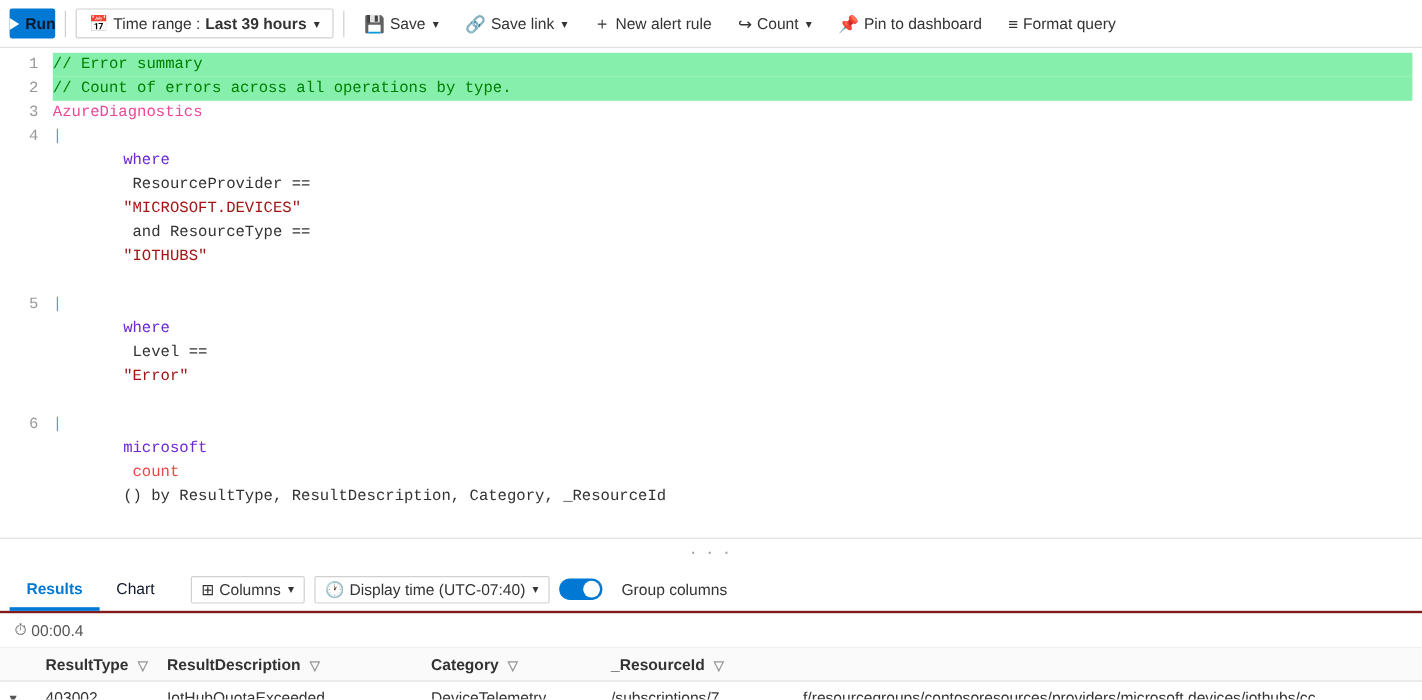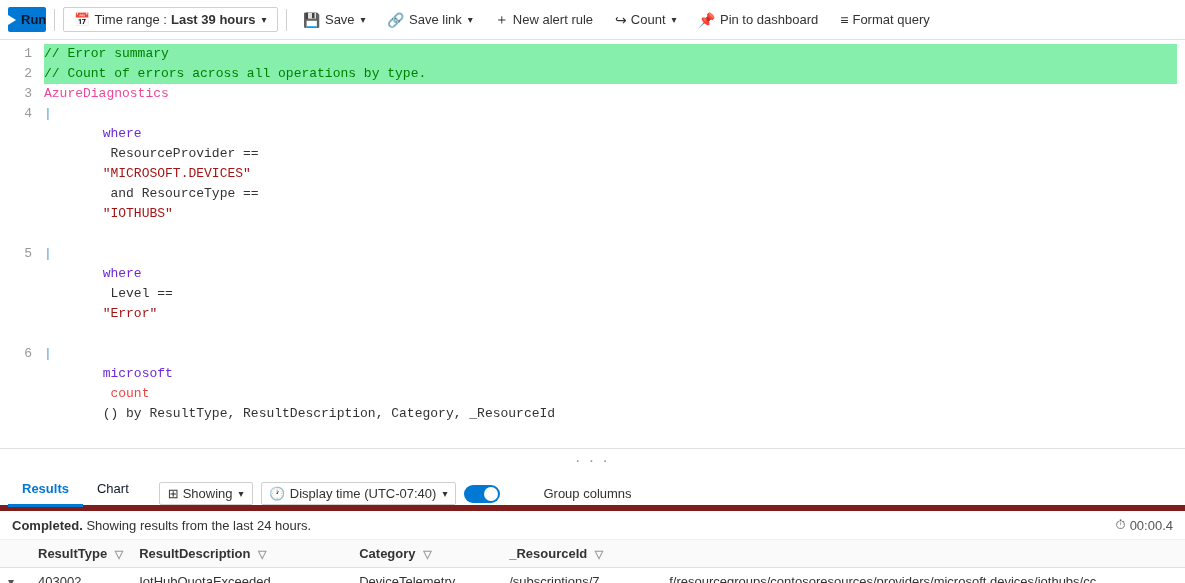--- a/index.html
+++ b/index.html
@@ -64,23 +64,23 @@
     .c-keyword { color: #6d28d9; margin-top: 35px; }
     .c-string { color: #a31515; }
     .c-function { color: #ef4444; }
     .c-type { color: #ec4899; }
     .c-bar { color: #569cd6; margin-right: 4px; }
     .code-select { background: #86efac; }
     .drag-handle { text-align: center; color: #999; font-size: 16px; letter-spacing: 2px; padding: 3px; cursor: row-resize; }
 
     
     .results-toolbar {
-      display: flex; align-items: flex-end; gap: 0;
+      display: flex; align-items: center; gap: 0;
       padding: 0 8px;
-      border-bottom: 6px solid #7f1d1d;
+      border-bottom: 2px solid #7f1d1d;
       background: #fff;
       height: 38px;
     }
     .tab-btn {
       padding: 8px 14px;
       cursor: pointer; font-size: 13px; color: #0f172a;
       border: none; background: none;
       border-bottom: 3px solid transparent;
       margin-bottom: -2px;
     }
@@ -96,21 +96,21 @@
     }
     .toggle-switch {
       width: 36px; height: 18px; background: #0078d4; border-radius: 9px;
       position: relative; cursor: pointer; display: inline-block;
     }
     .toggle-switch::after {
       content: ''; position: absolute; width: 14px; height: 14px;
       background: #fff; border-radius: 50%; top: 2px; left: 20px;
       transition: left 0.2s;
     }
-    .group-cols-label { border: none; cursor: default; margin-left: 27px; }
+    .group-cols-label { border: none; cursor: default; }
 
     
     .status-bar {
       display: flex; align-items: center; justify-content: space-between;
       padding: 6px 12px;
       border-bottom: 1px solid #f0f0f0;
       font-size: 13px;
     }
     .status-completed { font-weight: 700; }
     .status-time { display: flex; align-items: center; gap: 4px; color: #555; }
@@ -233,38 +233,34 @@
 </div>
 
 <div class="drag-handle">· · ·</div>
 
 <div class="results-toolbar">
   <button class="tab-btn active">Results</button>
   <button class="tab-btn">Chart</button>
   <div class="results-toolbar-right">
     <button class="columns-btn">
       <span>⊞</span>
-      <span>Showing</span>
+      <span>Columns</span>
       <span class="chevron">▾</span>
     </button>
     <button class="display-time-btn">
       <span>🕐</span>
       <span>Display time (UTC-07:40)</span>
       <span class="chevron">▾</span>
     </button>
     <div class="toggle-switch"></div>
     <span class="group-cols-label">Group columns</span>
   </div>
 </div>
 
 <div class="status-bar">
-  <div>
-    <span class="status-completed">Completed.</span>
-    <span>Showing results from the last 24 hours.</span>
-  </div>
   <div class="status-time">
     <span>⏱</span>
     <span>00:00.4</span>
   </div>
 </div>
 
 <div class="table-wrap">
   <table class="results-table">
     <thead>
       <tr>

